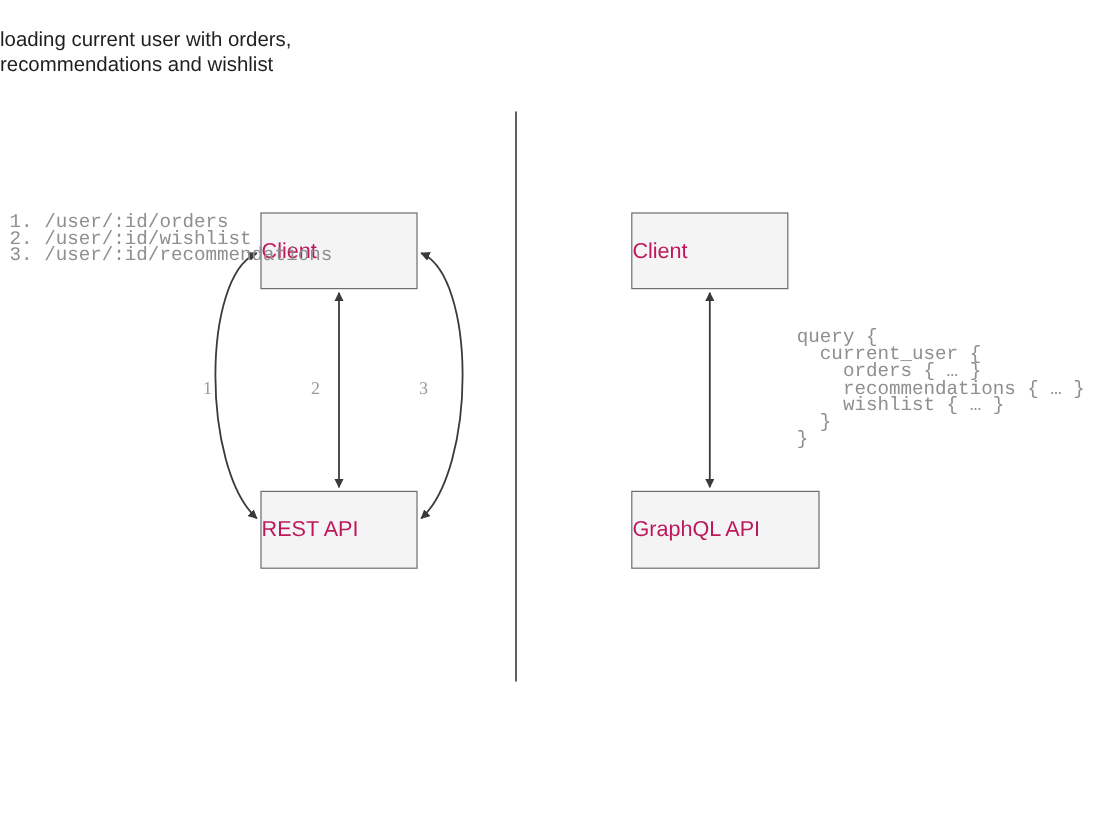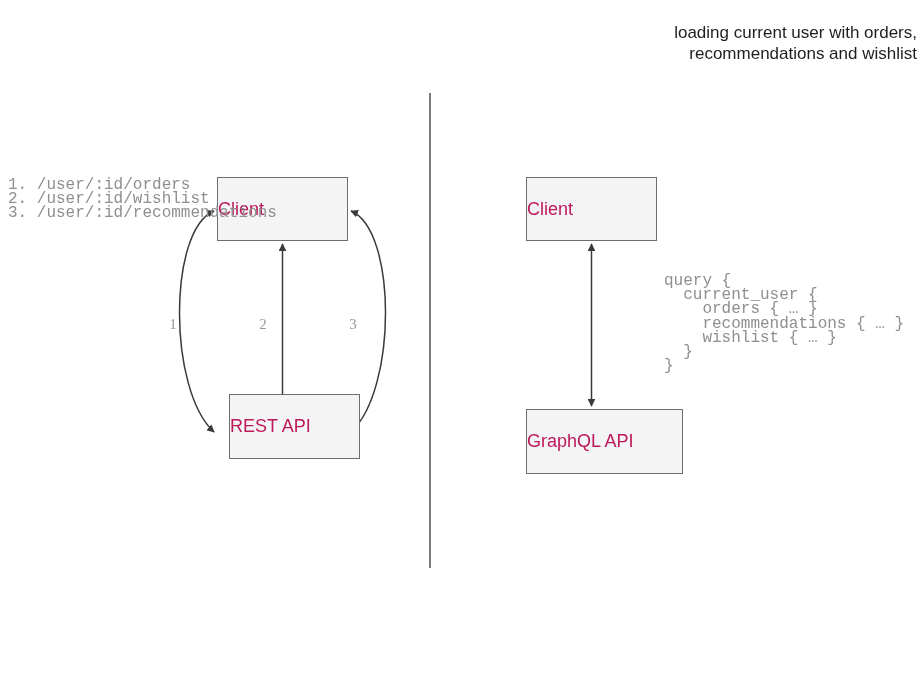--- a/index.html
+++ b/index.html
@@ -19,38 +19,38 @@
     position: absolute;
     inset: 0;
     width: 917px;
     height: 689px;
   }
   .title {
     position: absolute;
     left: 0;
     top: 22px;
     width: 917px;
-    text-align: right;
+    text-align: left;
     font-size: 17px;
     line-height: 21px;
     color: #1f1f1f;
     white-space: pre-line;
   }
   .node {
     position: absolute;
     box-sizing: border-box;
     background: #f4f4f4;
     border: 1.6px solid #6e6e6e;
     display: flex;
     align-items: center;
     font-size: 18px;
     color: #be185d;
   }
   .node-client-rest { left: 217px; top: 177px; width: 131px; height: 64px; }
-  .node-rest-api    { left: 217px; top: 394px; width: 131px; height: 65px; margin-left: 12px; }
+  .node-rest-api    { left: 217px; top: 409px; width: 131px; height: 65px; }
   .node-client-gql  { left: 526px; top: 177px; width: 131px; height: 64px; }
   .node-gql-api     { left: 526px; top: 409px; width: 157px; height: 65px; }
 
   .edge-num {
     position: absolute;
     font-family: "Liberation Serif", serif;
     font-size: 15px;
     color: #9a9a9a;
     text-align: center;
     width: 20px;

